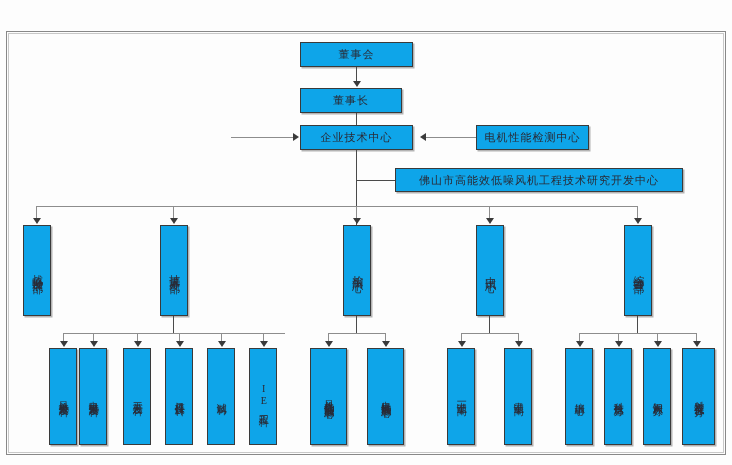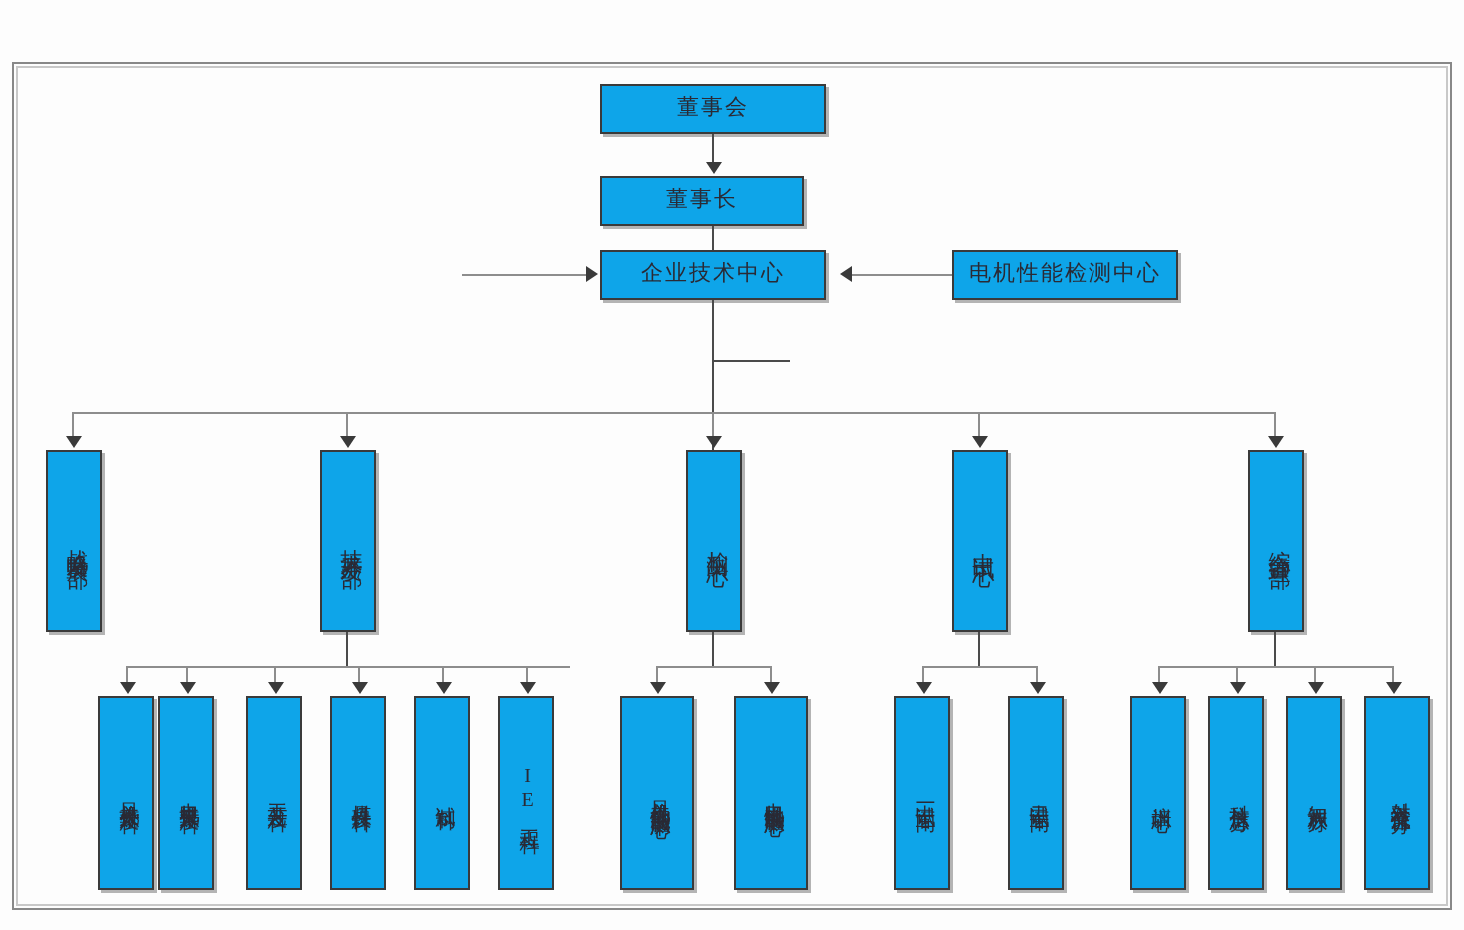--- a/index.html
+++ b/index.html
@@ -90,20 +90,23 @@
 
   <div class="ln lnh grey" style="left:231px;top:137px;width:62px;"></div>
   <div class="arw right" style="left:293px;top:133px;"></div>
 
   <div class="box" style="left:476px;top:125px;width:113px;height:25px;">
     <span>电机性能检测中心</span>
   </div>
   <div class="ln lnh grey" style="left:426px;top:137px;width:50px;"></div>
   <div class="arw left" style="left:420px;top:133px;"></div>
 
+  <div class="box" style="left:395px;top:168px;width:288px;height:24px;font-size:11px;">
+    <span>佛山市高能效低噪风机工程技术研究开发中心</span>
+  </div>
   <div class="ln lnh" style="left:356px;top:180px;width:39px;"></div>
 
   <div class="ln lnv" style="left:356px;top:150px;height:76px;"></div>
 
   <div class="ln lnh grey" style="left:36px;top:206px;width:601px;"></div>
 
   <div class="ln lnv grey" style="left:36px;top:206px;height:13px;"></div>
   <div class="arw" style="left:33px;top:218px;"></div>
 
   <div class="ln lnv grey" style="left:173px;top:206px;height:13px;"></div>

